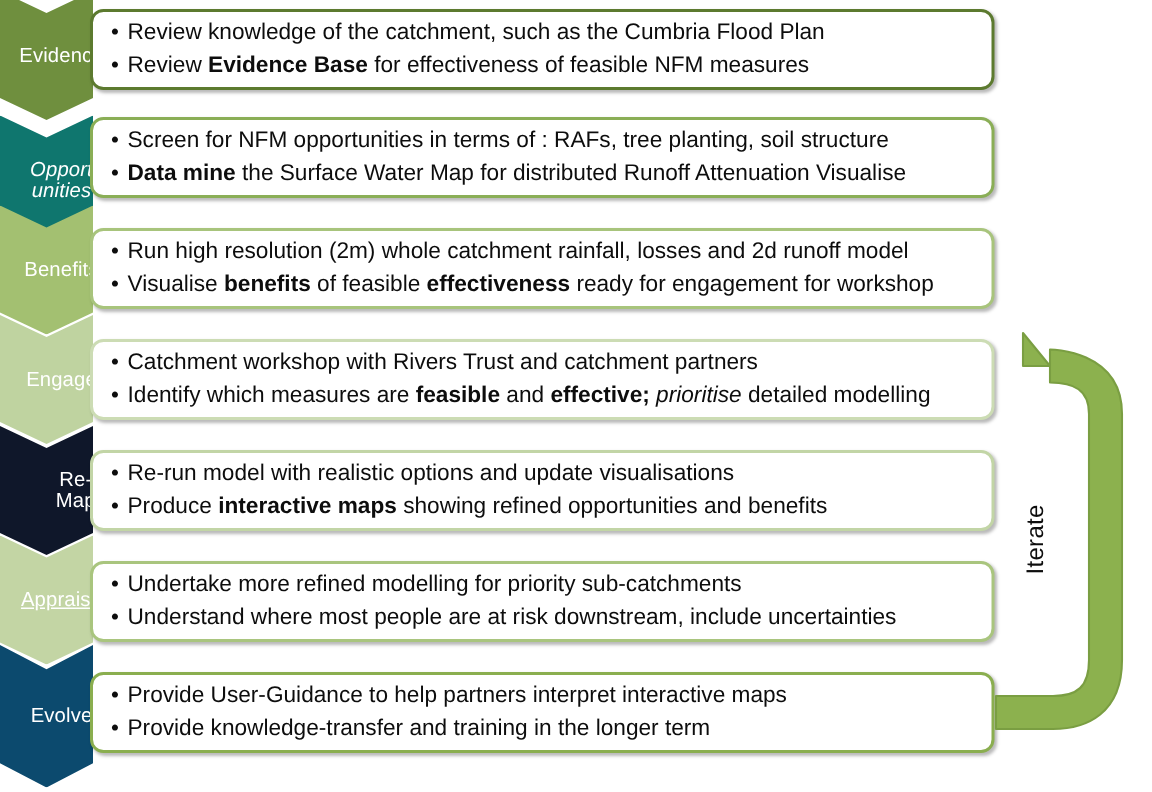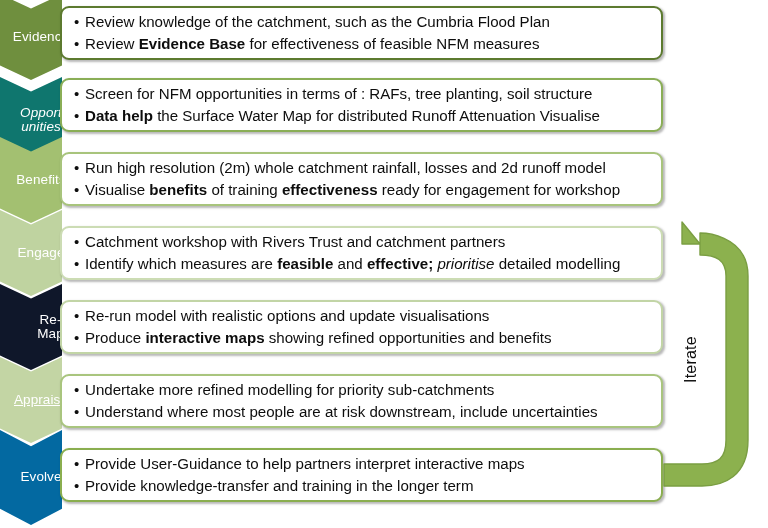--- a/index.html
+++ b/index.html
@@ -128,34 +128,34 @@
       <div class="chevron" style="top: 77px; height: 86px; background: #0f766e; font-style: italic;">
         <span>Opport<br>unities</span>
       </div>
       <div class="stage-box" style="top: 78px; left: 60px; right: 105px; height: 54px; border-color: rgb(138, 174, 86);">
         <div class="bullet-line">
           <span class="bullet-dot">•</span>
           <span class="bullet-text"><span>Screen for NFM opportunities in terms of : RAFs, tree planting, soil structure</span></span>
         </div>
         <div class="bullet-line">
           <span class="bullet-dot">•</span>
-          <span class="bullet-text"><span class="b">Data help</span><span> the Surface Water Map for distributed Runoff Attenuation Visualise</span></span>
+          <span class="bullet-text"><span class="b">Data mine</span><span> the Surface Water Map for distributed Runoff Attenuation Visualise</span></span>
         </div>
       </div>
       <div class="chevron" style="top: 137px; height: 86px; background: rgb(163, 192, 113);">
         <span>Benefits</span>
       </div>
       <div class="stage-box" style="top: 152px; left: 60px; right: 105px; height: 54px; border-color: rgb(168, 196, 124);">
         <div class="bullet-line">
           <span class="bullet-dot">•</span>
           <span class="bullet-text"><span>Run high resolution (2m) whole catchment rainfall, losses and 2d runoff model</span></span>
         </div>
         <div class="bullet-line">
           <span class="bullet-dot">•</span>
-          <span class="bullet-text"><span>Visualise </span><span class="b">benefits</span><span> of training </span><span class="b">effectiveness</span><span> ready for engagement for workshop</span></span>
+          <span class="bullet-text"><span>Visualise </span><span class="b">benefits</span><span> of feasible </span><span class="b">effectiveness</span><span> ready for engagement for workshop</span></span>
         </div>
       </div>
       <div class="chevron" style="top: 210px; height: 86px; background: rgb(191, 211, 160); align-items: center;">
         <span>Engage</span>
       </div>
       <div class="stage-box" style="top: 226px; left: 60px; right: 105px; height: 54px; border-color: rgb(204, 220, 180);">
         <div class="bullet-line">
           <span class="bullet-dot">•</span>
           <span class="bullet-text"><span>Catchment workshop with Rivers Trust and catchment partners</span></span>
         </div>
@@ -183,21 +183,21 @@
       <div class="stage-box" style="top: 374px; left: 60px; right: 105px; height: 54px; border-color: rgb(169, 197, 126);">
         <div class="bullet-line">
           <span class="bullet-dot">•</span>
           <span class="bullet-text"><span>Undertake more refined modelling for priority sub-catchments</span></span>
         </div>
         <div class="bullet-line">
           <span class="bullet-dot">•</span>
           <span class="bullet-text"><span>Understand where most people are at risk downstream, include uncertainties</span></span>
         </div>
       </div>
-      <div class="chevron" style="top: 430px; height: 95px; background: #0369a1; align-items: center;">
+      <div class="chevron" style="top: 430px; height: 95px; background: #0c4a6e; align-items: center;">
         <span>Evolve</span>
       </div>
       <div class="stage-box" style="top: 448px; left: 60px; right: 105px; height: 54px; border-color: rgb(138, 174, 79);">
         <div class="bullet-line">
           <span class="bullet-dot">•</span>
           <span class="bullet-text"><span>Provide User-Guidance to help partners interpret interactive maps</span></span>
         </div>
         <div class="bullet-line">
           <span class="bullet-dot">•</span>
           <span class="bullet-text"><span>Provide knowledge-transfer and training in the longer term</span></span>

